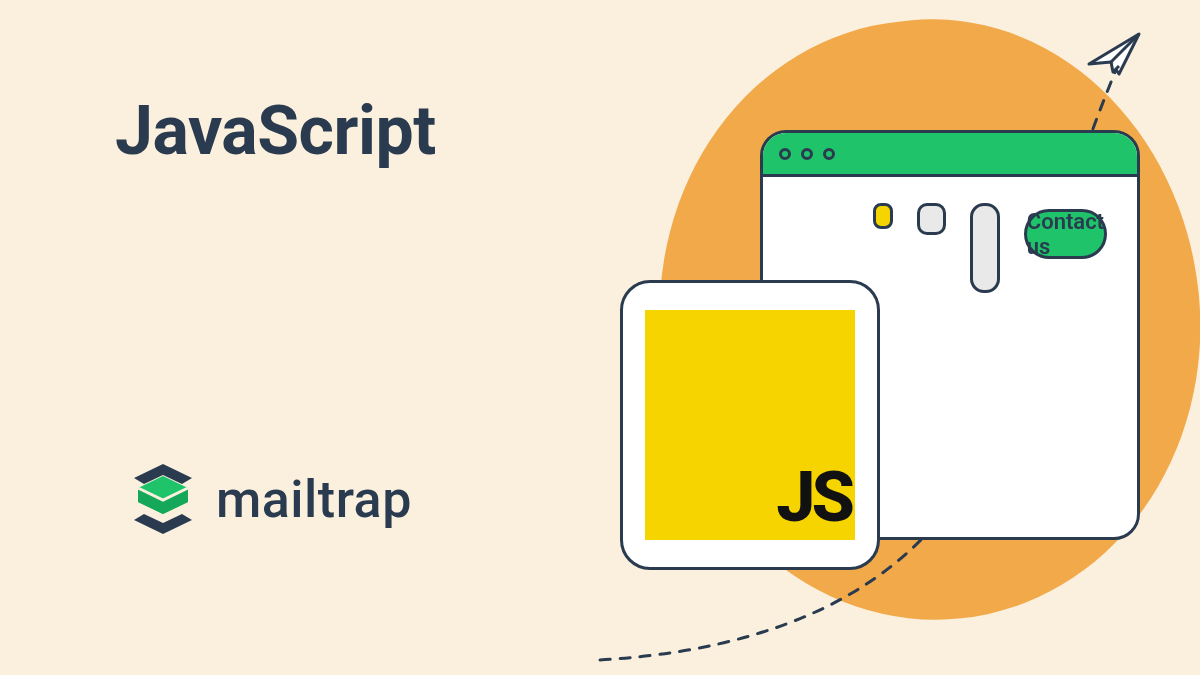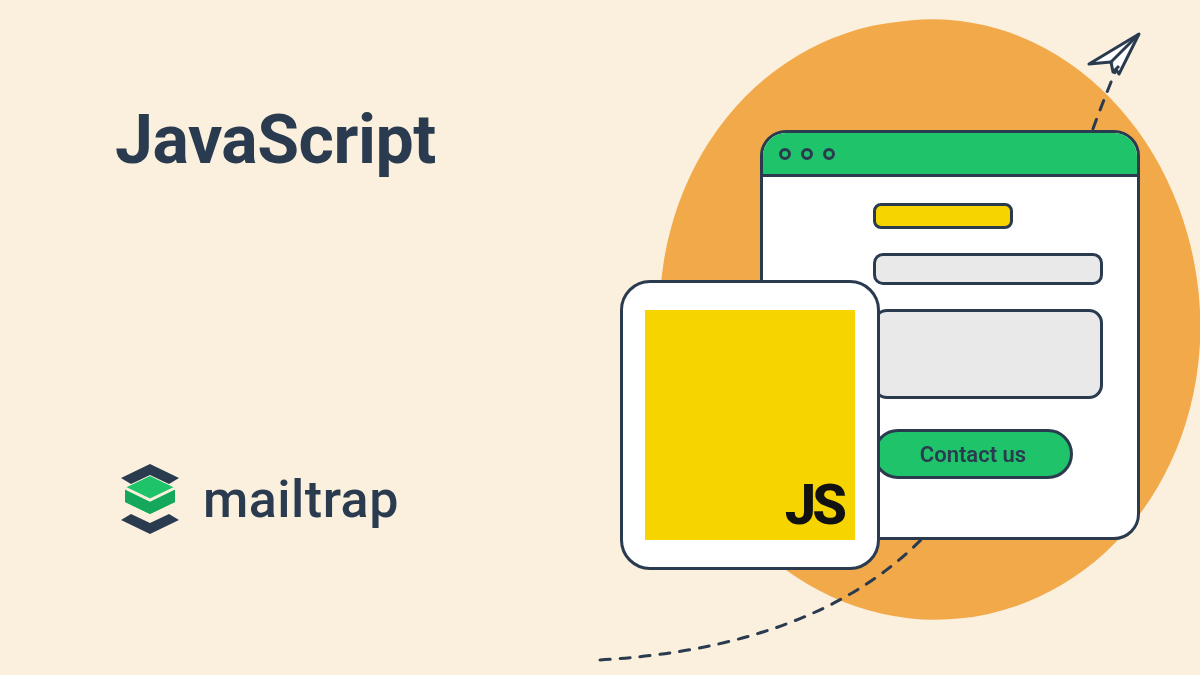--- a/index.html
+++ b/index.html
@@ -9,32 +9,32 @@
     background: #faf0dd;
     font-family: -apple-system, BlinkMacSystemFont, "Segoe UI", Roboto, sans-serif;
     position: relative;
     overflow: hidden;
   }
 
   
   .headline {
     position: absolute;
     left: 115px;
-    top: 101px;
+    top: 92px;
     font-size: 68px;
     font-weight: 700;
     color: #2a3b50;
     line-height: 1.15;
     letter-spacing: -0.5px;
   }
 
   
   .brand {
     position: absolute;
-    left: 115px;
+    left: 128px;
     top: 460px;
     display: flex;
     align-items: center;
     gap: 18px;
   }
   .brand-word {
     font-size: 52px;
     font-weight: 500;
     color: #2a3b50;
     letter-spacing: 0.5px;
@@ -92,21 +92,21 @@
   }
   .traffic-dot {
     width: 12px; height: 12px;
     border: 3px solid #2a3b50;
     border-radius: 50%;
     background: #1fc46a;
   }
   .browser-body {
     padding: 26px 30px 20px 110px;
     display: flex;
-    flex-direction: column;
+    flex-direction: row;
     gap: 24px;
   }
   .field-title {
     height: 26px;
     width: 140px;
     background: #f6d400;
     border: 3px solid #2a3b50;
     border-radius: 8px;
   }
   .field-input {
@@ -153,23 +153,23 @@
     justify-content: center;
   }
   .js-badge {
     width: 210px;
     height: 230px;
     background: #f6d400;
     position: relative;
   }
   .js-badge span {
     position: absolute;
-    right: 12px;
+    right: 4px;
     bottom: 2px;
-    font-size: 56px;
+    font-size: 70px;
     font-weight: 800;
     color: #111111;
     letter-spacing: -4px;
   }
 </style>
 </head>
 <body>
 
 <div class="blob"></div>
 

